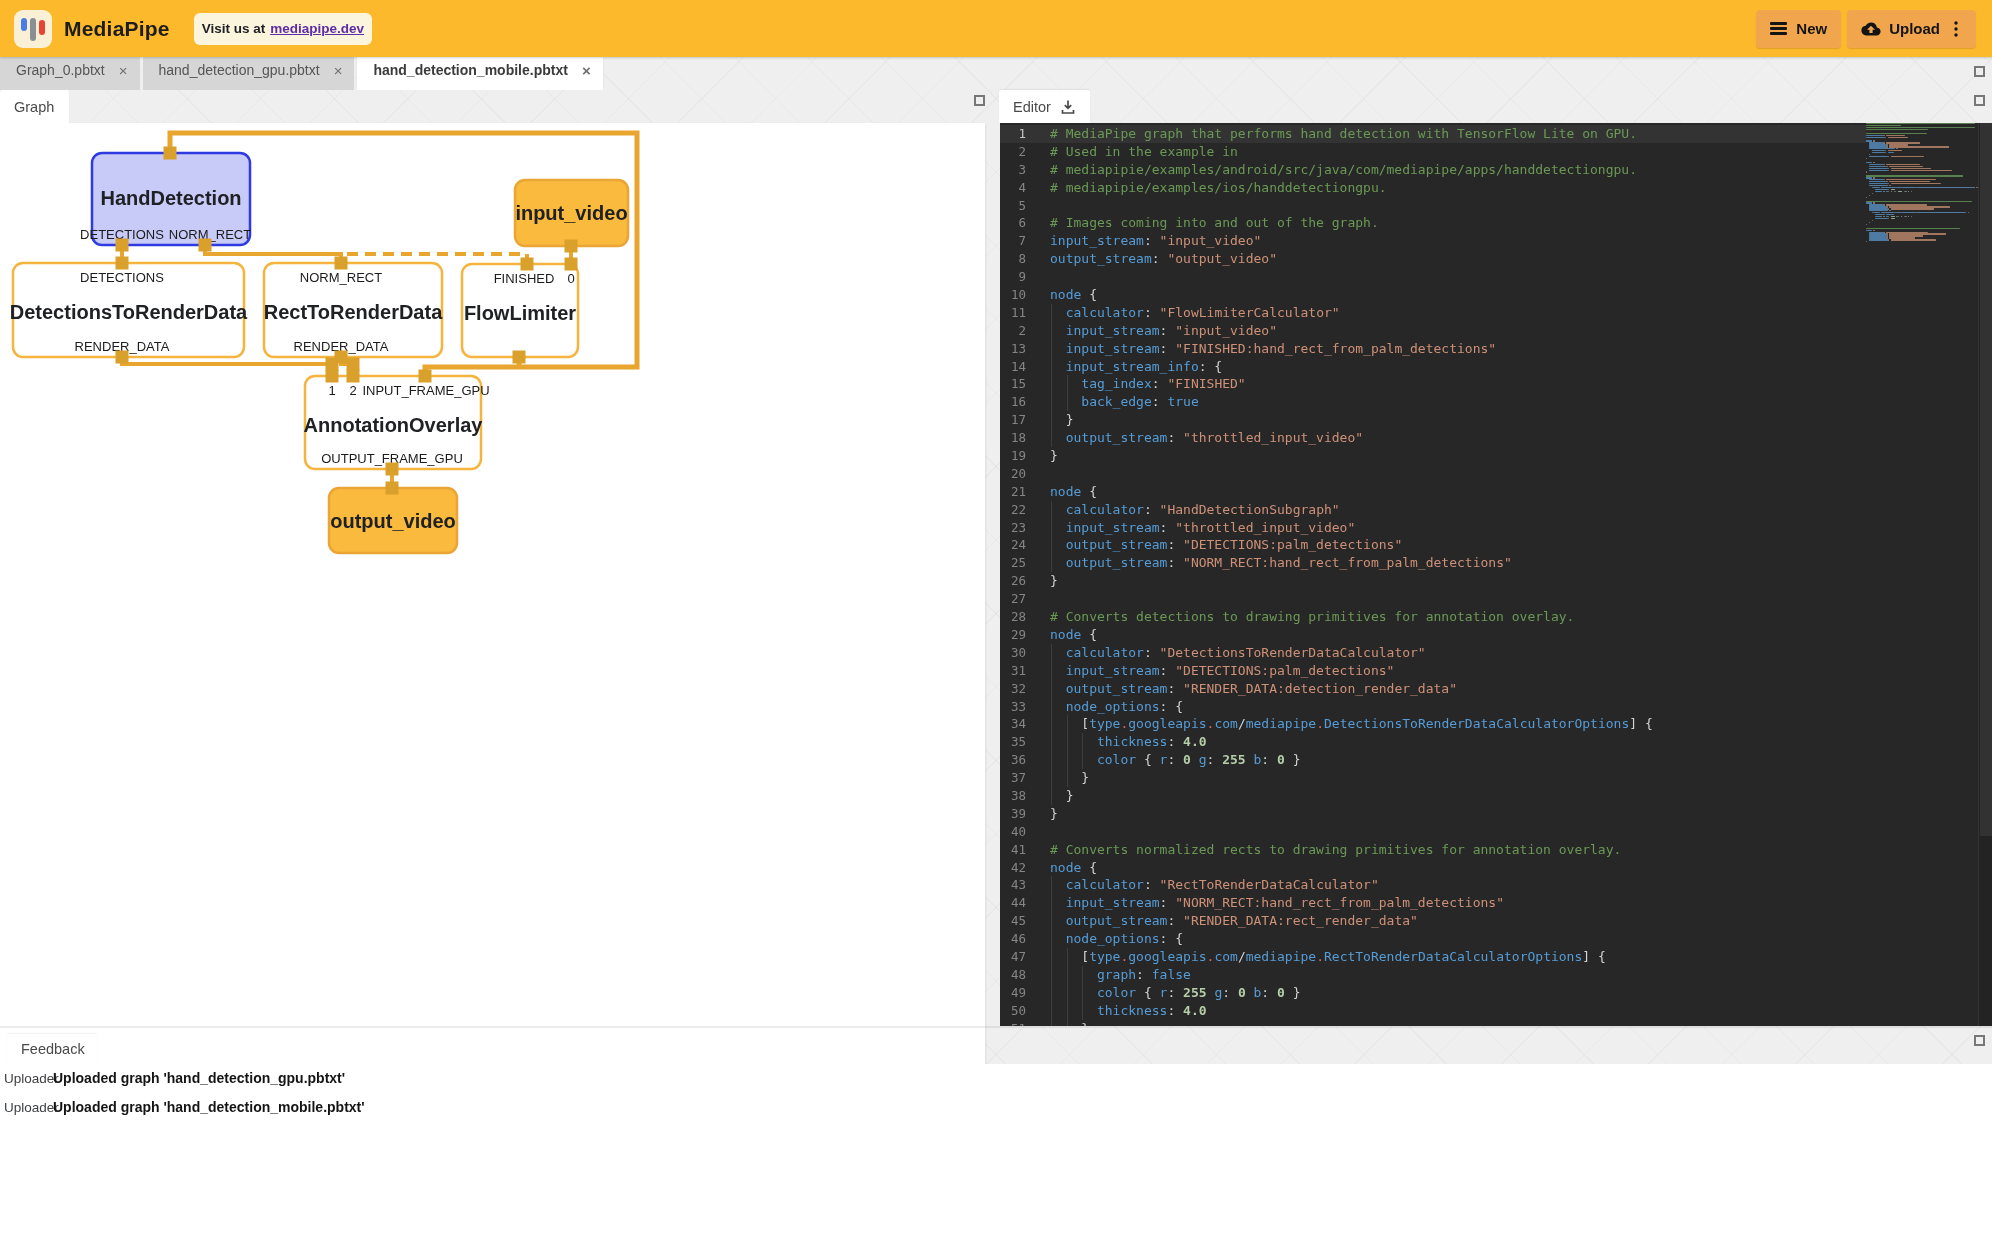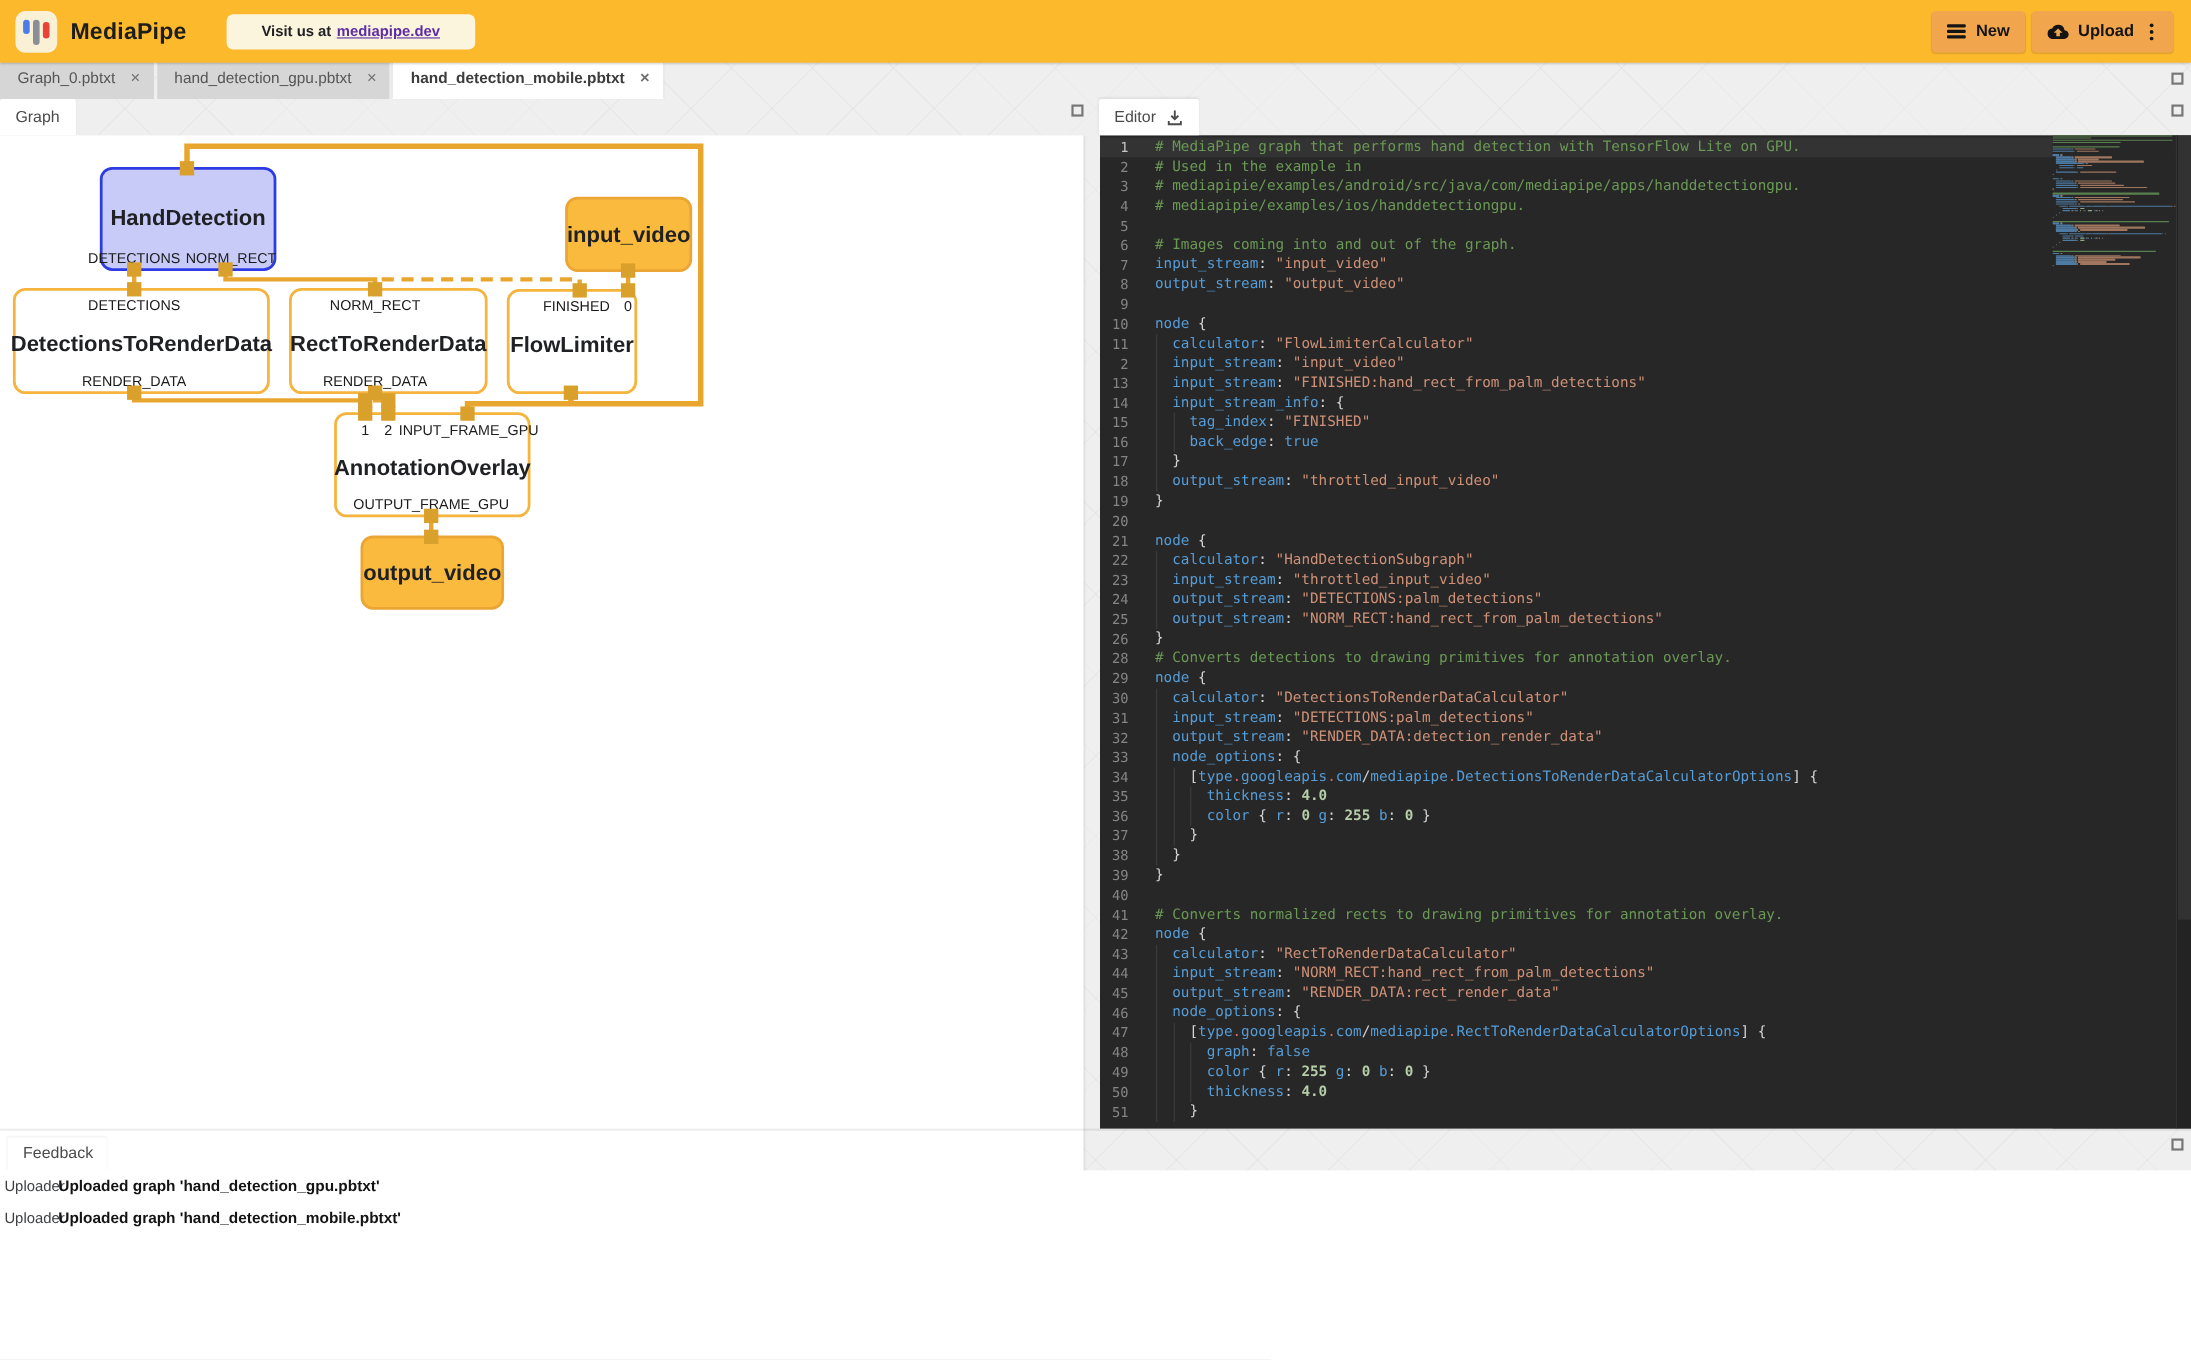--- a/index.html
+++ b/index.html
@@ -18,21 +18,21 @@
     background:#FCB92B; display:flex; align-items:center;
     box-shadow:0 1px 2px rgba(0,0,0,.18); z-index:30;
   }
   .logo { width:38px; height:38px; background:#FAF0D6; border-radius:9px; margin-left:14px; position:relative; }
   .logo i { position:absolute; border-radius:3px; }
   .logo .b1 { left:7px;  top:8px;  width:6px; height:13px; background:#4A7DE8; }
   .logo .b2 { left:16px; top:8px;  width:6px; height:23px; background:#8A8F93; }
   .logo .b3 { left:25px; top:10px; width:6px; height:15px; background:#E94335; }
   .app-title { font-size:21px; font-weight:bold; color:#1d1d1d; margin-left:12px; letter-spacing:.2px; }
   .visit-pill {
-    margin-left:36px; height:32px; padding:0 32px; border-radius:6px;
+    margin-left:24px; height:32px; padding:0 8px; border-radius:6px;
     background:#FCF5DE; display:flex; align-items:center; font-size:13.5px; font-weight:bold; color:#202124;
   }
   .visit-pill a { color:#5E2CA5; margin-left:5px; text-decoration:underline; cursor:pointer; }
   .toolbar-spacer { flex:1; }
   .tb-btn {
     height:38px; border:none; border-radius:4px; background:#F1A64D;
     display:flex; align-items:center; padding:0 14px; margin-right:6px;
     font-family:inherit; font-size:15px; font-weight:bold; color:#141414; cursor:pointer;
     box-shadow:0 1px 1px rgba(0,0,0,.12);
   }
@@ -242,20 +242,21 @@
       <div class="cline"><span class="lnum">17</span><i class="guide" style="left: 51px;"></i><span class="ltext">  }</span></div>
       <div class="cline"><span class="lnum">18</span><i class="guide" style="left: 51px;"></i><span class="ltext">  <span class="tk">output_stream</span>: <span class="ts">"throttled_input_video"</span></span></div>
       <div class="cline"><span class="lnum">19</span><span class="ltext">}</span></div>
       <div class="cline"><span class="lnum">20</span><span class="ltext"></span></div>
       <div class="cline"><span class="lnum">21</span><span class="ltext"><span class="tk">node</span> {</span></div>
       <div class="cline"><span class="lnum">22</span><i class="guide" style="left: 51px;"></i><span class="ltext">  <span class="tk">calculator</span>: <span class="ts">"HandDetectionSubgraph"</span></span></div>
       <div class="cline"><span class="lnum">23</span><i class="guide" style="left: 51px;"></i><span class="ltext">  <span class="tk">input_stream</span>: <span class="ts">"throttled_input_video"</span></span></div>
       <div class="cline"><span class="lnum">24</span><i class="guide" style="left: 51px;"></i><span class="ltext">  <span class="tk">output_stream</span>: <span class="ts">"DETECTIONS:palm_detections"</span></span></div>
       <div class="cline"><span class="lnum">25</span><i class="guide" style="left: 51px;"></i><span class="ltext">  <span class="tk">output_stream</span>: <span class="ts">"NORM_RECT:hand_rect_from_palm_detections"</span></span></div>
       <div class="cline"><span class="lnum">26</span><span class="ltext">}</span></div>
+      <div class="cline"><span class="lnum">27</span><span class="ltext"></span></div>
       <div class="cline"><span class="lnum">28</span><span class="ltext"><span class="tc"># Converts detections to drawing primitives for annotation overlay.</span></span></div>
       <div class="cline"><span class="lnum">29</span><span class="ltext"><span class="tk">node</span> {</span></div>
       <div class="cline"><span class="lnum">30</span><i class="guide" style="left: 51px;"></i><span class="ltext">  <span class="tk">calculator</span>: <span class="ts">"DetectionsToRenderDataCalculator"</span></span></div>
       <div class="cline"><span class="lnum">31</span><i class="guide" style="left: 51px;"></i><span class="ltext">  <span class="tk">input_stream</span>: <span class="ts">"DETECTIONS:palm_detections"</span></span></div>
       <div class="cline"><span class="lnum">32</span><i class="guide" style="left: 51px;"></i><span class="ltext">  <span class="tk">output_stream</span>: <span class="ts">"RENDER_DATA:detection_render_data"</span></span></div>
       <div class="cline"><span class="lnum">33</span><i class="guide" style="left: 51px;"></i><span class="ltext">  <span class="tk">node_options</span>: {</span></div>
       <div class="cline"><span class="lnum">34</span><i class="guide" style="left: 51px;"></i><i class="guide" style="left: 66.66px;"></i><span class="ltext">    [<span class="tk">type</span><span class="td">.</span><span class="tk">googleapis</span><span class="td">.</span><span class="tk">com</span>/<span class="tk">mediapipe</span><span class="td">.</span><span class="tk">DetectionsToRenderDataCalculatorOptions</span>] {</span></div>
       <div class="cline"><span class="lnum">35</span><i class="guide" style="left: 51px;"></i><i class="guide" style="left: 66.66px;"></i><i class="guide" style="left: 82.32px;"></i><span class="ltext">      <span class="tk">thickness</span>: <span class="tn">4.0</span></span></div>
       <div class="cline"><span class="lnum">36</span><i class="guide" style="left: 51px;"></i><i class="guide" style="left: 66.66px;"></i><i class="guide" style="left: 82.32px;"></i><span class="ltext">      <span class="tk">color</span> { <span class="tk">r</span>: <span class="tn">0</span> <span class="tk">g</span>: <span class="tn">255</span> <span class="tk">b</span>: <span class="tn">0</span> }</span></div>
       <div class="cline"><span class="lnum">37</span><i class="guide" style="left: 51px;"></i><i class="guide" style="left: 66.66px;"></i><span class="ltext">    }</span></div>

